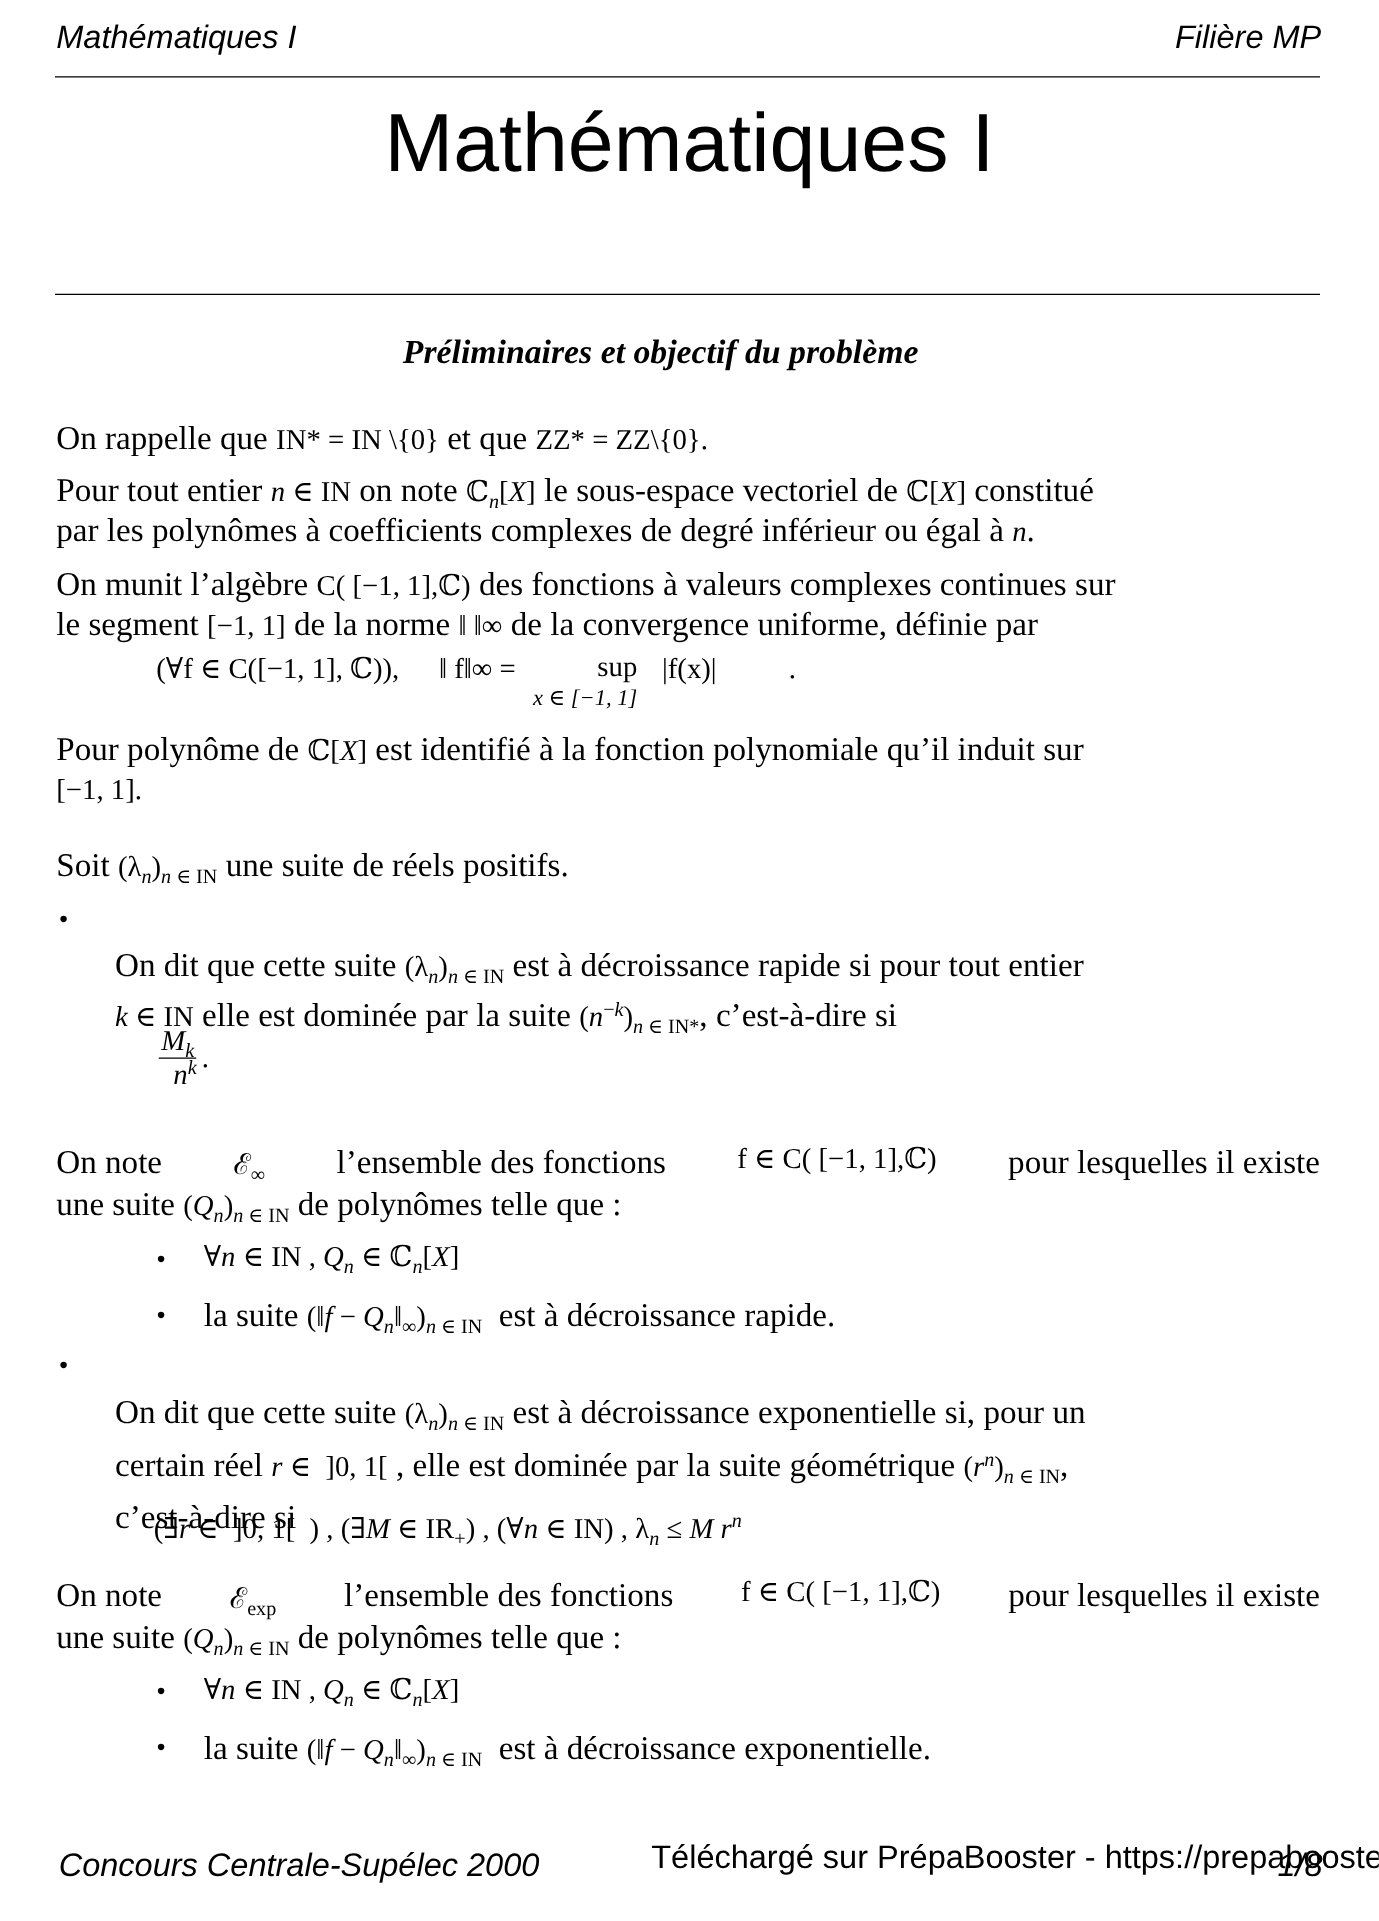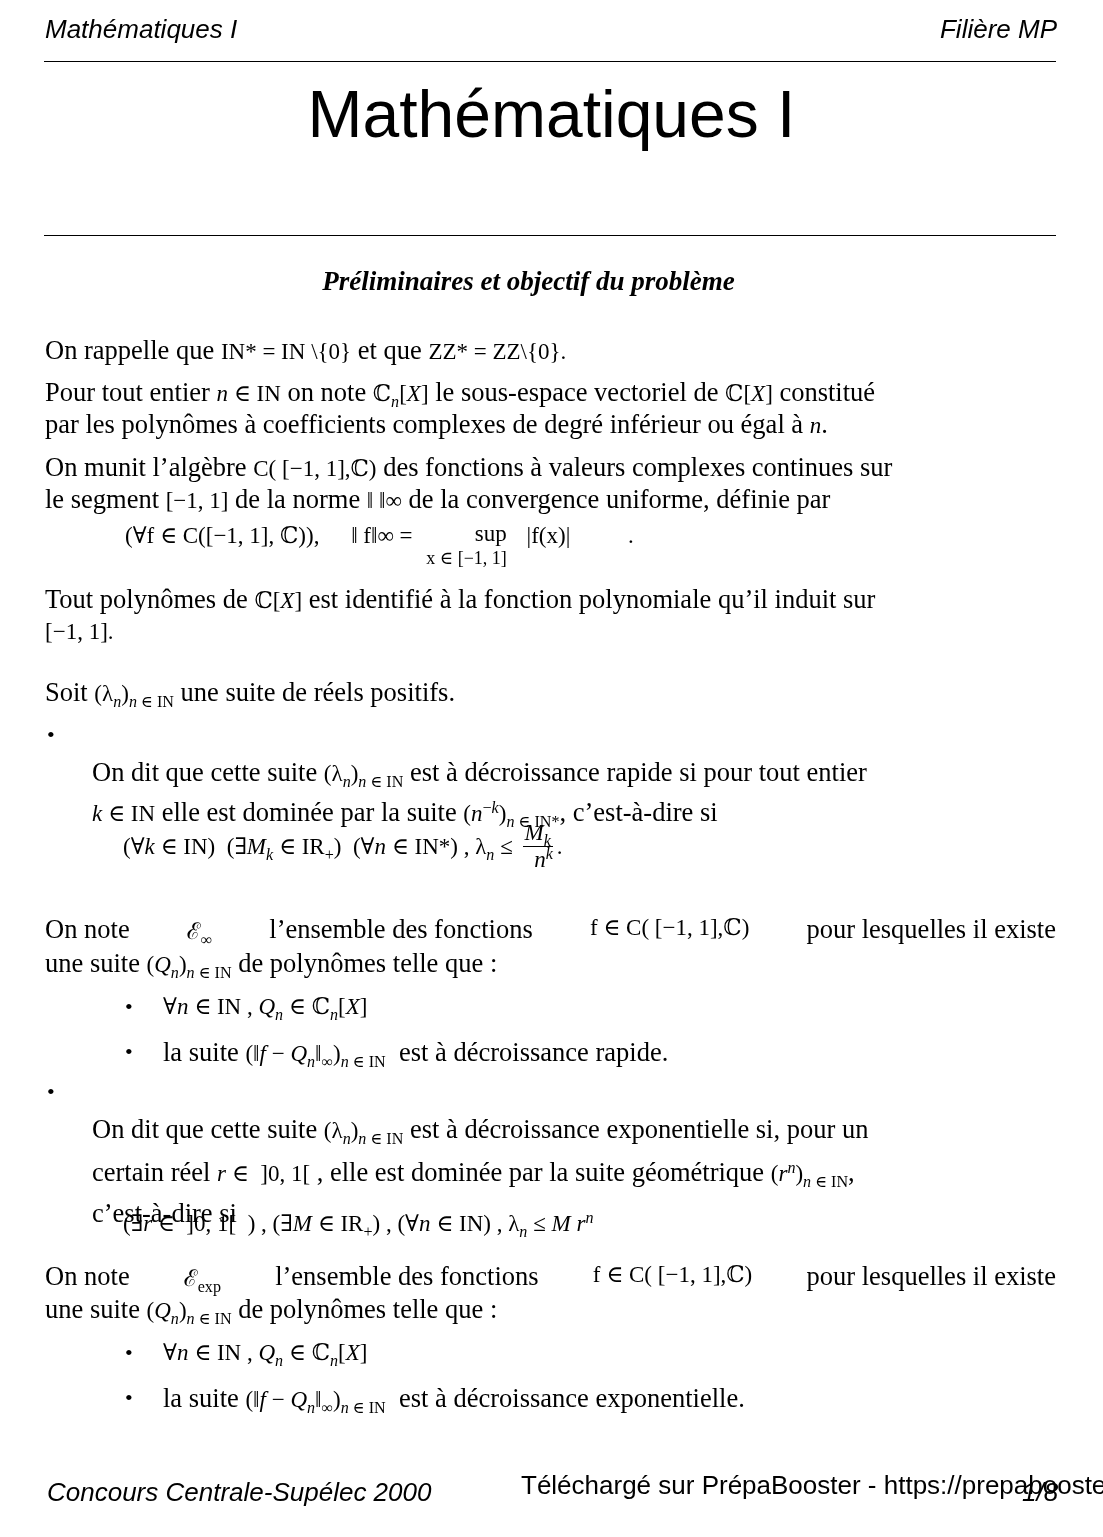--- a/index.html
+++ b/index.html
@@ -17,21 +17,21 @@
   .ind2 { left: 123px; }
   .bullet { position: absolute; font-size: 22px; }
   i { font-style: italic; }
   sub { font-size: 70%; vertical-align: -0.35em; line-height: 0; }
   sup { font-size: 70%; vertical-align: 0.5em; line-height: 0; }
   .m { font-family: "Liberation Serif", "DejaVu Serif", serif; font-size: 23px; }
   .frac { display: inline-block; vertical-align: middle; text-align: right; margin: 0 4px; }
   .frac .num { display: block; border-bottom: 1.4px solid #000; padding: 0 2px; }
   .frac .den { display: block; }
   .sup-block { display: inline-block; vertical-align: top; text-align: right; line-height: 1; }
-  .sup-under { display: block; font-size: 18px; margin-top: 4px; }
+  .sup-under { display: block; font-size: 18px; margin-top: 4px; font-style: italic; }
   .foot-left { left: 47px; top: 1477px; font-size: 26px; font-style: italic; }
   .foot-mid { left: 521px; top: 1470px; font-size: 26px; white-space: nowrap; }
   .foot-page { left: 1022px; top: 1477px; font-size: 26px; font-style: italic; }
 </style>
 </head>
 <body>
 
 <div class="abs sans hdr-left">Mathématiques I</div>
 <div class="abs sans hdr-right">Filière MP</div>
 <div class="rule" style="top:61px"></div>
@@ -60,37 +60,36 @@
 </div>
 <div class="line serif m" style="top:522px; left:125px;">
   <span>(∀f ∈ C([−1, 1], ℂ)),</span>
   <span style="margin-left:26px">‖ f‖∞ =</span>
   <span class="sup-block" style="margin-left:8px"><span>sup</span><span class="sup-under">x ∈ [−1, 1]</span></span>
   <span style="margin-left:14px">|f(x)|</span>
   <span style="margin-left:52px">.</span>
 </div>
 
 <div class="line serif" style="top:584px">
-  <span>Tout polynômes de </span><span class="m">ℂ[<i>X</i>]</span><span> est identifié à la fonction polynomiale qu’il induit sur</span>
+  <span>Pour polynôme de </span><span class="m">ℂ[<i>X</i>]</span><span> est identifié à la fonction polynomiale qu’il induit sur</span>
 </div>
 <div class="line serif m" style="top:619px">[−1, 1].</div>
 
 <div class="line serif" style="top:677px">
   <span>Soit </span><span class="m">(λ<sub><i>n</i></sub>)<sub><i>n</i> ∈ IN</sub></span><span> une suite de réels positifs.</span>
 </div>
 
 <div class="bullet serif" style="left:47px; top:722px">•</div>
 <div class="line serif ind1" style="top:720px">
   <span>On dit que cette suite </span><span class="m">(λ<sub><i>n</i></sub>)<sub><i>n</i> ∈ IN</sub></span><span> est à décroissance rapide si pour tout entier</span>
 </div>
 <div class="line serif ind1" style="top:760px">
   <span class="m"><i>k</i> ∈ IN</span><span> elle est dominée par la suite </span><span class="m">(<i>n</i><sup>−<i>k</i></sup>)<sub><i>n</i> ∈ IN*</sub></span><span>, c’est-à-dire si</span>
 </div>
 <div class="line serif m ind2" style="top:820px">
-  <span style="vertical-align:middle">(∀<i>k</i> ∈ IN)&nbsp; (∃<i>M</i><sub><i>k</i></sub> ∈ IR<sub>+</sub>)&nbsp; (∀<i>n</i> ∈ IN*) , λ<sub><i>n</i></sub> ≤</span>
   <span class="frac"><span class="num"><i>M</i><sub><i>k</i></sub></span><span class="den"><i>n</i><sup><i>k</i></sup></span></span><span style="vertical-align:middle">.</span>
 </div>
 
 <div class="line serif" style="top:914px; width:1011px; display:flex; justify-content:space-between;">
   <span>On note </span>
     <span class="m">ℰ<sub>∞</sub></span>
     <span> l’ensemble des fonctions </span>
     <span class="m">f ∈ C( [−1, 1],ℂ)</span>
     <span> pour lesquelles il existe</span>
 </div>

